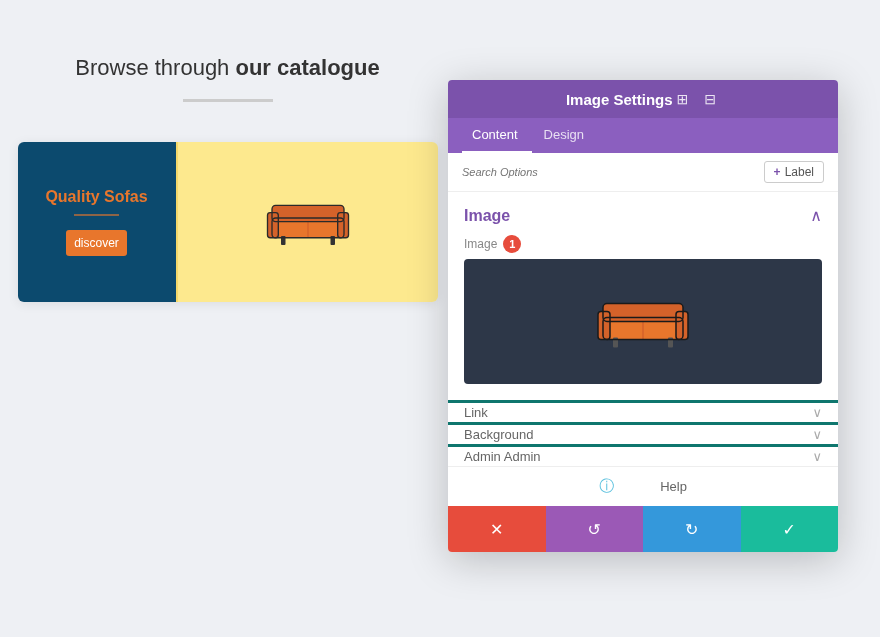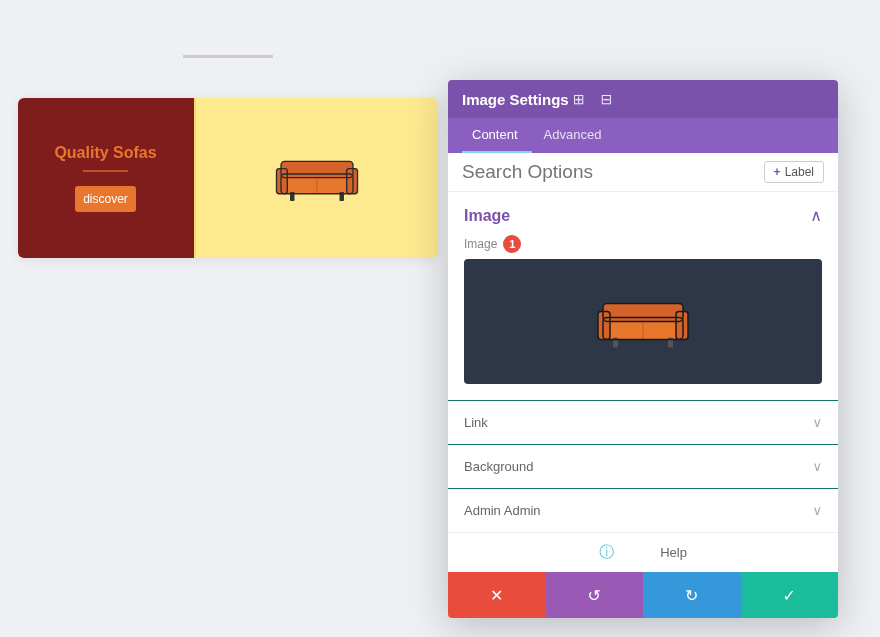--- a/index.html
+++ b/index.html
@@ -56,22 +56,22 @@
       display: flex;
       width: 420px;
       min-height: 160px;
       margin-top: 10px;
       border-radius: 6px;
       overflow: hidden;
       box-shadow: 0 2px 12px rgba(0,0,0,0.08);
     }
 
     .card-left {
-      background: #7f1d1d;
-      width: 176px;
+      background: #0c4a6e;
+      width: 158px;
       display: flex;
       flex-direction: column;
       align-items: center;
       justify-content: center;
       padding: 20px;
     }
 
     .card-title {
       color: #e8762c;
       font-size: 16px;
@@ -124,21 +124,21 @@
       overflow: hidden;
       display: flex;
       flex-direction: column;
     }
 
     .panel-header {
       background: #7b52ab;
       padding: 10px 14px;
       display: flex;
       align-items: center;
-      justify-content: flex-start;
+      justify-content: center;
     }
 
     .panel-title {
       color: #fff;
       font-size: 15px;
       font-weight: 600;
     }
 
     .panel-header-icons {
       display: flex;
@@ -166,39 +166,40 @@
       color: rgba(255,255,255,0.8);
       font-size: 13px;
       padding: 9px 14px 9px 10px;
       cursor: pointer;
       border-bottom: 2px solid transparent;
       margin-right: 2px;
     }
 
     .tab-item.active {
       color: #fff;
-      border-bottom: 2px solid #7dd3fc;
+      border-bottom: 2px solid #ffffff;
     }
 
     
     .panel-search {
       display: flex;
       align-items: center;
       padding: 8px 14px;
       border-bottom: 1px solid #eee;
       background: #fff;
     }
 
     .search-input {
       flex: 1;
       border: none;
       outline: none;
-      font-size: 19px;
+      font-size: 11px;
       color: #14532d;
       background: transparent;
+      font-style: italic;
     }
 
     .filter-btn {
       background: none;
       border: 1px solid #ccc;
       border-radius: 3px;
       font-size: 12px;
       color: #555;
       padding: 3px 9px;
       cursor: pointer;
@@ -281,22 +282,22 @@
     .sofa-preview {
       width: 100px;
       height: 70px;
     }
 
     
     .collapsible-row {
       display: flex;
       align-items: center;
       justify-content: space-between;
-      padding: 14px 16px;
-      border-top: 1px solid #0f766e;
+      padding: 2px 16px;
+      border-top: 3px solid #0f766e;
       cursor: pointer;
     }
 
     .collapsible-row-label {
       font-size: 13px;
       color: #666;
     }
 
     .collapsible-chevron {
       color: #aaa;
@@ -349,20 +350,23 @@
     .panel-body::-webkit-scrollbar { width: 4px; }
     .panel-body::-webkit-scrollbar-track { background: #f5f5f5; }
     .panel-body::-webkit-scrollbar-thumb { background: #ccc; border-radius: 2px; }
   </style>
 </head>
 <body>
 
 <div class="canvas-area">
 
   <div class="page-content">
+    <div class="browse-heading">
+      <span>Browse through </span><strong>our catalogue</strong>
+    </div>
     <div class="heading-underline"></div>
 
     <div class="product-card-area">
       <div class="card-left">
         <div class="card-title">Quality Sofas</div>
         <div class="card-divider"></div>
         <button class="discover-btn">discover</button>
       </div>
       <div class="card-right">
 
@@ -395,21 +399,21 @@
     <div class="panel-header">
       <span class="panel-title">Image Settings</span>
       <div class="panel-header-icons">
         <button class="panel-icon-btn" title="settings">⊞</button>
         <button class="panel-icon-btn" title="grid">⊟</button>
       </div>
     </div>
 
     <div class="panel-tabs">
       <div class="tab-item active">Content</div>
-      <div class="tab-item">Advanced</div>
+      <div class="tab-item">Design</div>
     </div>
 
     <div class="panel-search">
       <input class="search-input" type="text" placeholder="Search Options" style="">
       <button class="filter-btn">
         <span class="filter-plus">+</span>
         <span>Label</span>
       </button>
     </div>
 

